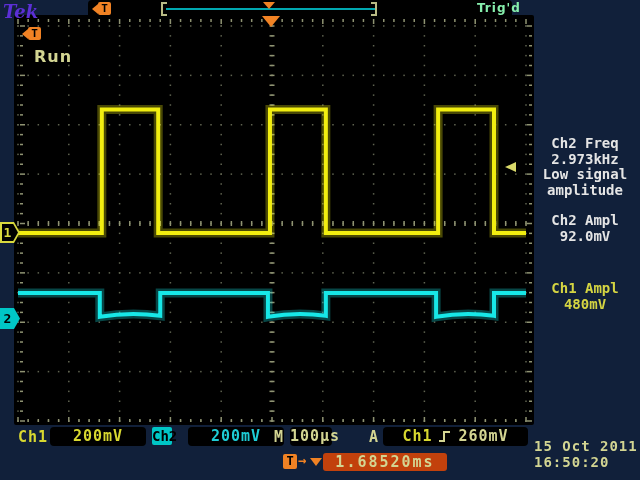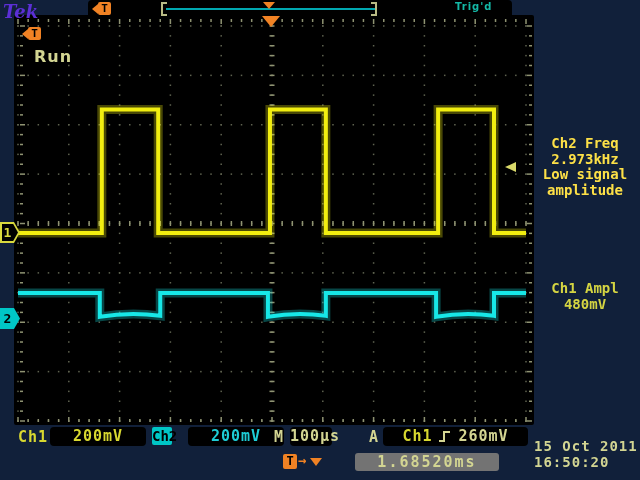--- a/index.html
+++ b/index.html
@@ -14,21 +14,21 @@
   .abs { position:absolute; }
 
   
   #screen-black { left:14px; top:15px; width:520px; height:410px; background:#000; border-radius:2px; }
   #wave-svg { left:14px; top:15px; width:520px; height:410px; }
 
   
   #tek-logo { left:3px; top:1px; color:#5c2fd6; font-family:"DejaVu Serif","Liberation Serif",serif; font-style:italic; font-size:18px; }
   #acq-status { left:34px; top:2px; color:#d3d592; font-family:"DejaVu Sans","Liberation Sans",sans-serif; font-size:16px; letter-spacing:1px;margin-top:45px; }
   #topbar-strip { left:88px; top:0px; width:424px; height:19px; background:#000; border-radius:4px; }
-  #trig-status { left:455px; top:1px; color:#14b8a6; font-family:"DejaVu Sans","Liberation Sans",sans-serif; font-size:10px; letter-spacing:1px; }
+  #trig-status { left:477px; top:1px; color:#86efac; font-family:"DejaVu Sans","Liberation Sans",sans-serif; font-size:12px; letter-spacing:1px; }
 
   .t-flag { display:flex; align-items:center; }
   .t-flag .tip { width:0; height:0; border-top:5px solid transparent; border-bottom:5px solid transparent; border-right:6px solid #f08224; }
   .t-flag .box { width:13px; height:13px; background:#f08224; border-radius:2px; color:#000; font-size:11px; line-height:13px; text-align:center; }
   #t-flag-topbar { left:92px; top:2px; }
   #t-flag-graticule { left:22px; top:27px; }
 
   #record-bar-line { left:166px; top:8px; width:210px; height:2px; background:#00a8b0; }
   .bracket { top:2px; width:6px; height:14px; }
   #bracket-left  { left:161px; border:2px solid #b9bb85; border-right:none; }
@@ -45,21 +45,21 @@
   #ch1-flag .shape { background:#d9d93e; }
   #ch1-flag .num { color:#d9d93e; }
   #ch2-flag { left:0px; top:308px; }
   #ch2-flag .shape { background:#00c6c6; }
   #ch2-flag .num { color:#000; }
 
   #trig-level-arrow { left:505px; top:162px; width:0; height:0; border-top:5px solid transparent; border-bottom:5px solid transparent; border-right:11px solid #d9d96a; }
 
   
   .meas { left:530px; width:110px; text-align:center; font-size:14px; line-height:15.5px; letter-spacing:0px; }
-  .meas.cyan { color:#fde047; }
+  .meas.cyan { color:#e5e5e5; }
   .meas.yellow { color:#d5d542; }
   #meas-1 { top:136px; } #meas-2 { top:213px; } #meas-3 { top:281px; }
 
   
   .bbar { top:427px; height:19px; background:#000; border-radius:4px; color:#d3d592; font-size:15px; line-height:19px; text-align:center; letter-spacing:1px; }
   .blabel { top:428px; font-size:15px; letter-spacing:1px; }
   #ch1-label { left:18px; color:#d8d830; }
   #ch1-scale-box { left:50px; width:96px; color:#d8d830; }
   #ch2-badge { left:152px; top:427px; width:20px; height:18px; background:#00c6c6; border-radius:2px; color:#000; font-size:14px; line-height:18px; text-align:center; }
   #ch2-scale-box { left:188px; width:96px; color:#1ecdd6; }
@@ -67,21 +67,21 @@
   #time-scale-box { left:290px; width:42px; }
   #trig-label { left:369px; color:#d3d592; }
   #trig-box { left:383px; width:145px; display:flex; align-items:center; justify-content:center; gap:7px; }
   #trig-box .src { color:#d8d830; }
   #slope-icon { display:inline-block; }
 
   
   #horiz-t-box { left:283px; top:454px; width:14px; height:15px; background:#f08224; border-radius:2px; color:#000; font-size:12px; line-height:15px; text-align:center; }
   #horiz-arrow { left:298px; top:452px; color:#f08224; font-size:14px; }
   #horiz-tri { left:310px; top:458px; width:0; height:0; border-left:6px solid transparent; border-right:6px solid transparent; border-top:8px solid #f08224; }
-  #horiz-box { left:323px; top:453px; width:144px; height:18px; background:#737373; border-radius:3px; color:#d3d592; font-size:15px; line-height:18px; text-align:center; letter-spacing:2px;margin-left:32px; }
+  #horiz-box { left:323px; top:453px; width:124px; height:18px; background:#c2410c; border-radius:3px; color:#d3d592; font-size:15px; line-height:18px; text-align:center; letter-spacing:2px; }
 
   
   #datetime { left:534px; top:438px; color:#d3d592; font-size:14px; line-height:16px; letter-spacing:1px; }
 </style>
 </head>
 <body>
 
 <div id="root">
 
   <div class="abs" id="screen-black"></div>
@@ -1306,20 +1306,24 @@
     <span class="num">2</span>
   </div>
   <div class="abs" id="trig-level-arrow"></div>
 
   <div class="abs meas cyan" id="meas-1">
     <div>Ch2 Freq</div>
     <div>2.973kHz</div>
     <div>Low signal</div>
     <div>amplitude</div>
   </div>
+  <div class="abs meas cyan" id="meas-2">
+    <div>Ch2 Ampl</div>
+    <div>92.0mV</div>
+  </div>
   <div class="abs meas yellow" id="meas-3">
     <div>Ch1 Ampl</div>
     <div>480mV</div>
   </div>
 
   <span class="abs blabel" id="ch1-label">Ch1</span>
   <div class="abs bbar" id="ch1-scale-box">200mV</div>
   <div class="abs" id="ch2-badge">Ch2</div>
   <div class="abs bbar" id="ch2-scale-box">200mV</div>
   <span class="abs blabel" id="time-label">M</span>

